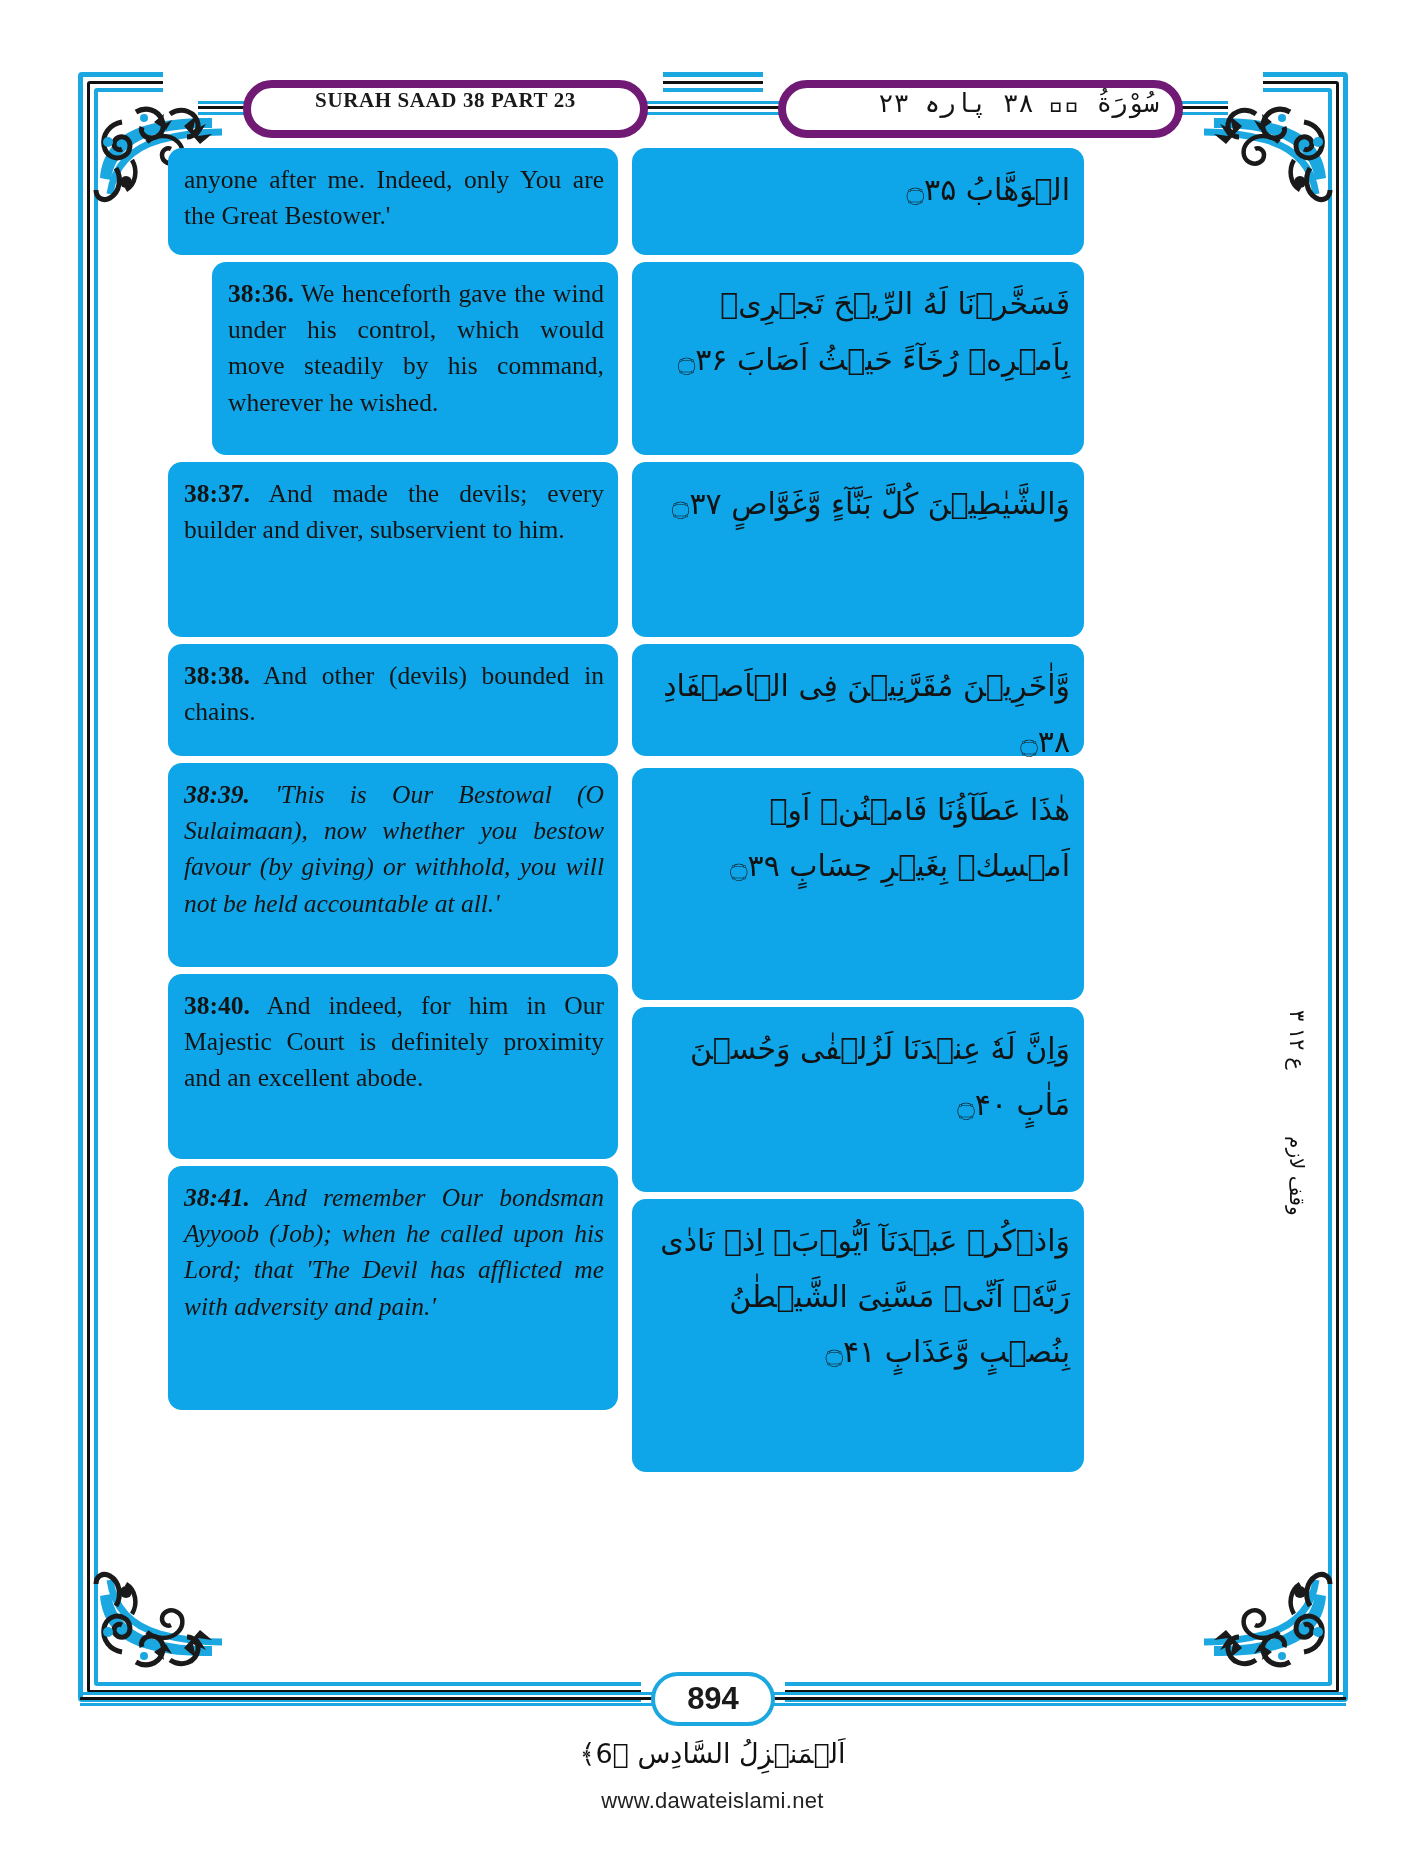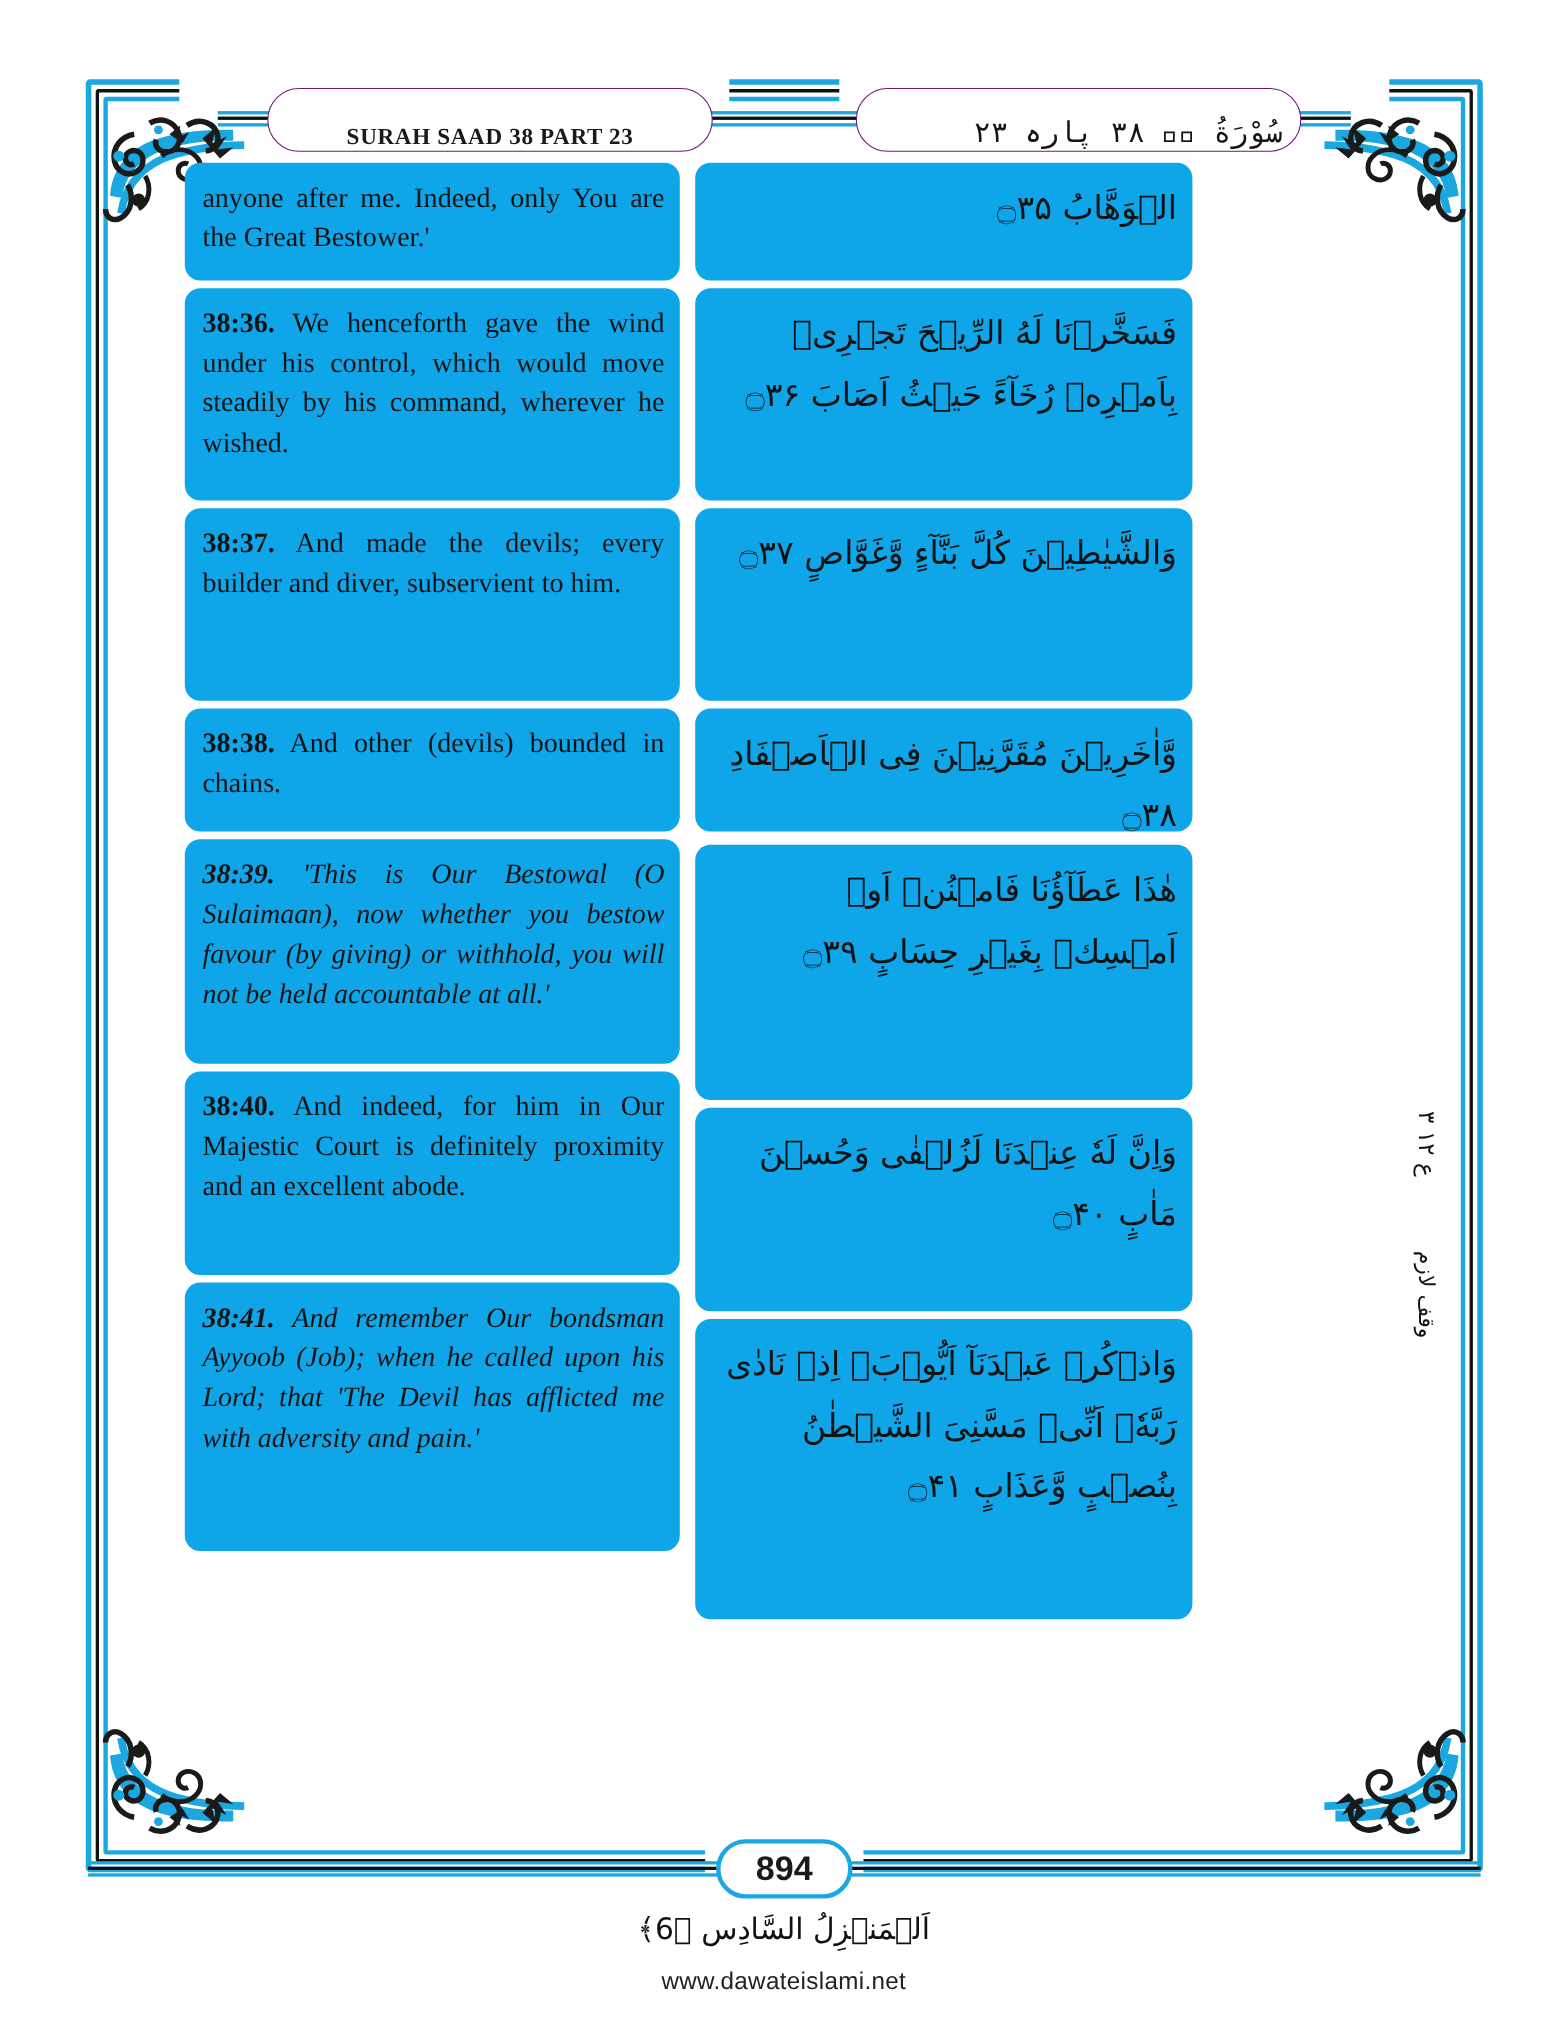--- a/index.html
+++ b/index.html
@@ -74,24 +74,24 @@
     height: 3px;
     background: #1ba7e0;
   }
   .hdr-rule .r1 { top: 0; }
   .hdr-rule .r2 { top: 5px; height: 3px; background: #111; }
   .hdr-rule .r3 { top: 11px; }
 
   .pill {
     position: absolute;
     background: #ffffff;
-    border: 1px solid #701a75;
+    border: 8px solid #701a75;
     border-radius: 40px;
     display: flex;
-    align-items: flex-end;
+    align-items: flex-start;
     justify-content: center;
     box-sizing: border-box;
   }
   .pill-left {
     left: 165px;
     top: 8px;
     width: 405px;
     height: 58px;
   }
   .pill-left span {
@@ -358,21 +358,21 @@
 
 <div class="content">
 
   <div class="col-en">
     <div class="verse-block" style="height:107px;">
       <div class="verse-en">
         <b></b><span>anyone after me. Indeed, only You are the Great Bestower.'</span>
       </div>
     </div>
 
-    <div class="verse-block" style="height:193px;">
+    <div class="verse-block" style="height:193px;margin-left:44px;">
       <div class="verse-en">
         <b>38:36.</b> <span>We henceforth gave the wind under his control, which would move steadily by his command, wherever he wished.</span>
       </div>
     </div>
 
     <div class="verse-block" style="height:175px;">
       <div class="verse-en">
         <b>38:37.</b> <span>And made the devils; every builder and diver, subservient to him.</span>
       </div>
     </div>

